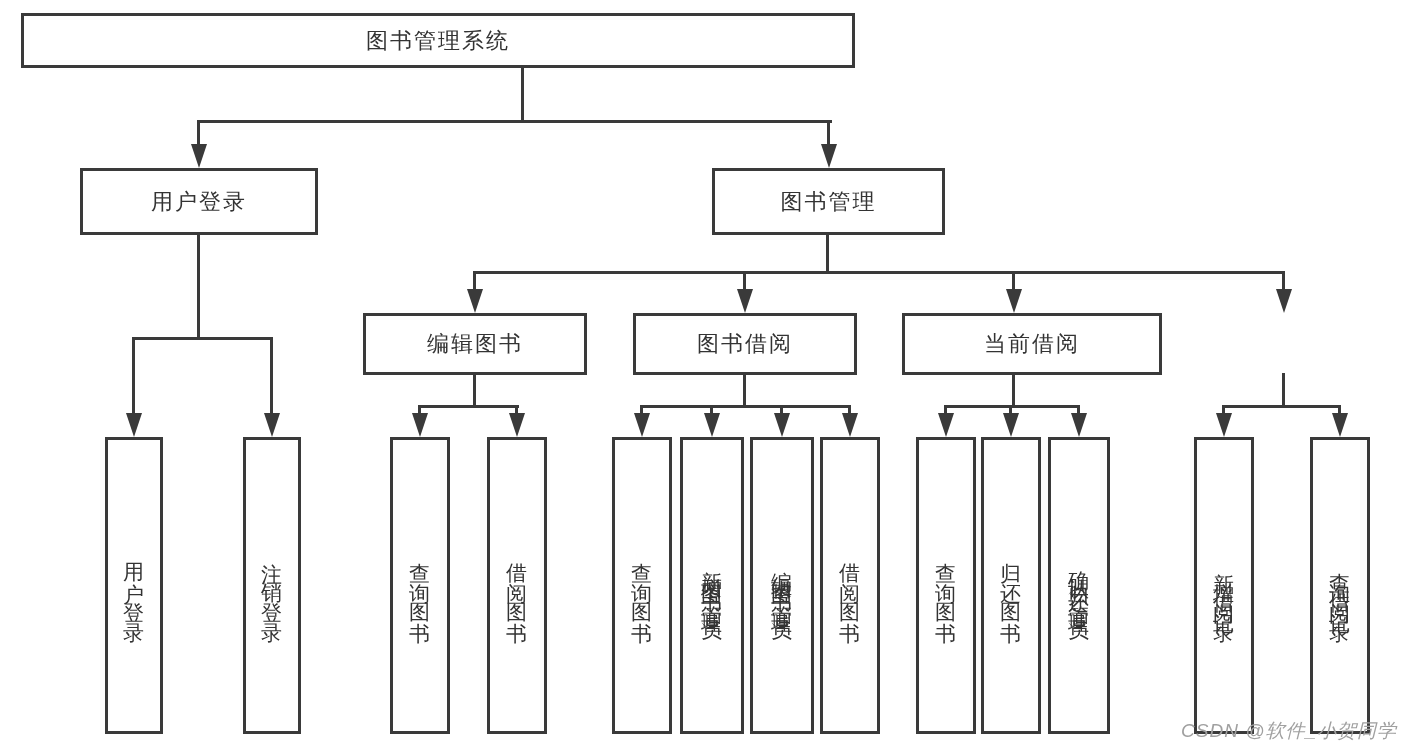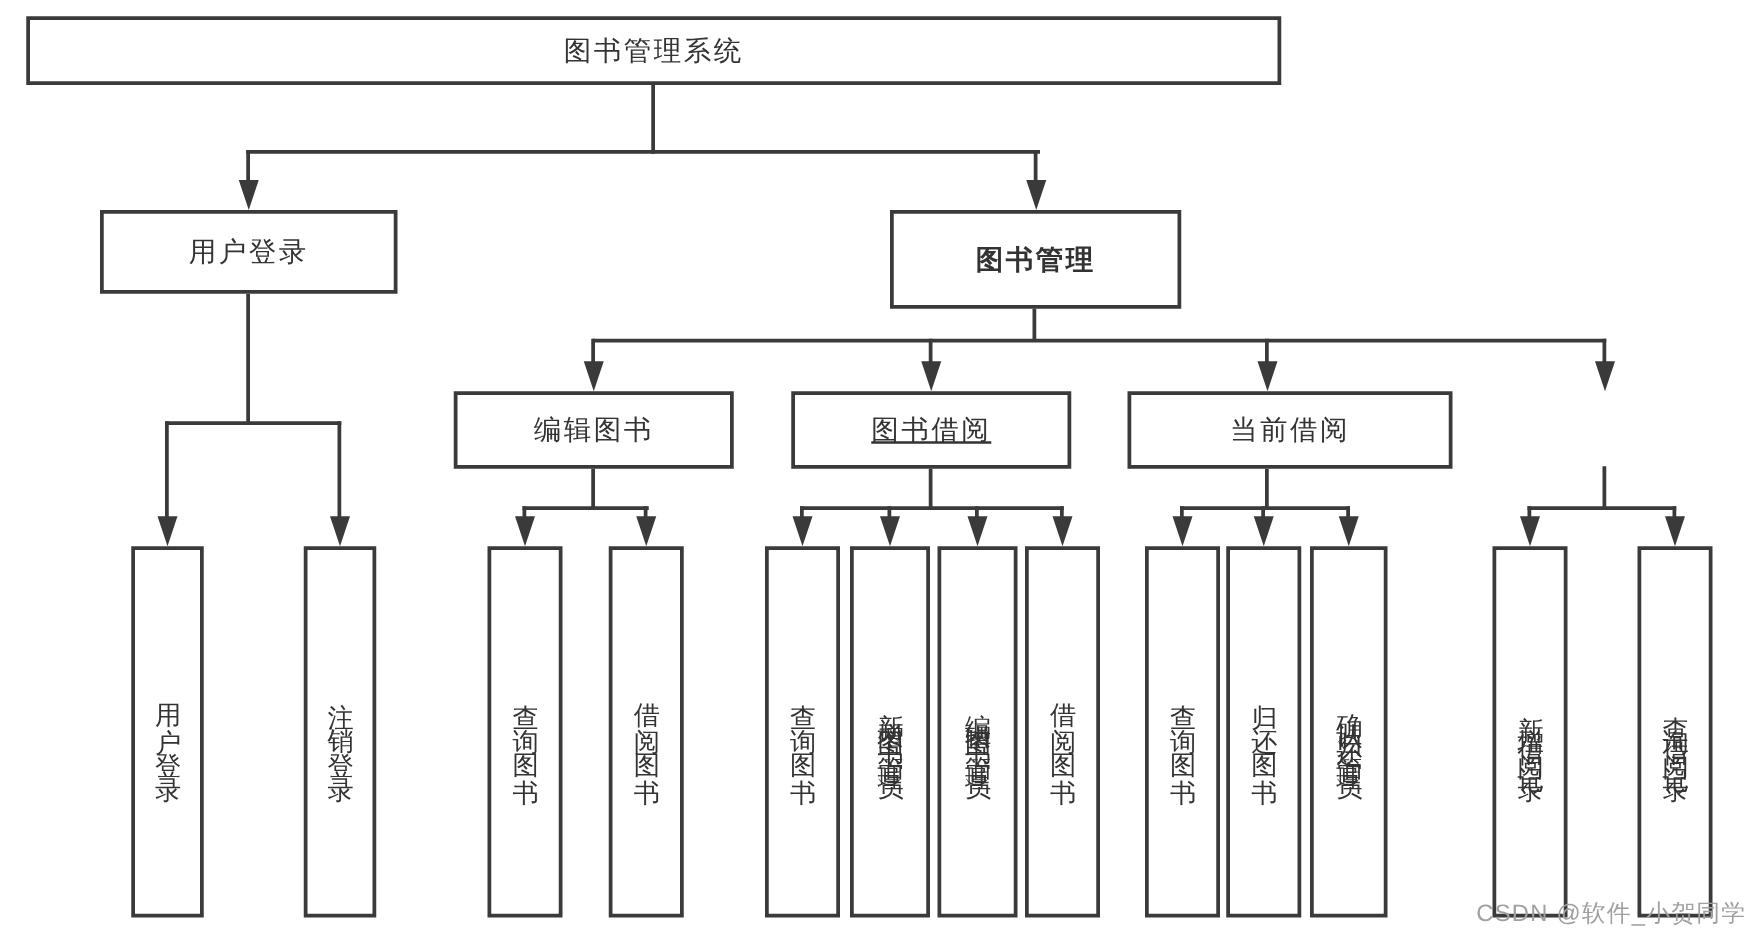--- a/index.html
+++ b/index.html
@@ -56,20 +56,21 @@
     border-top:24px solid var(--line);
     z-index:1;
   }
   .watermark{
     position:absolute;
     right:8px;bottom:3px;
     color:var(--watermark);
     font-size:19px;
     letter-spacing:1px;
     z-index:3;
+    font-style:italic;
   }
 </style>
 </head>
 <body>
 
 <div id="stage">
 
   <div class="vline" style="left:521px;top:66px;width:3px;height:57px;"></div>
   <div class="hline" style="left:197px;top:120px;width:635px;height:3px;"></div>
   <div class="vline" style="left:197px;top:120px;width:3px;height:27px;"></div>
@@ -122,35 +123,35 @@
   <div class="vline" style="left:1077px;top:405px;width:3px;height:11px;"></div>
   <div class="ah" style="left:1071px;top:413px;"></div>
 
   <div class="vline" style="left:1282px;top:373px;width:3px;height:34px;"></div>
   <div class="hline" style="left:1222px;top:405px;width:119px;height:3px;"></div>
   <div class="vline" style="left:1222px;top:405px;width:3px;height:11px;"></div>
   <div class="ah" style="left:1216px;top:413px;"></div>
   <div class="vline" style="left:1338px;top:405px;width:3px;height:11px;"></div>
   <div class="ah" style="left:1332px;top:413px;"></div>
 
-  <div class="box" style="left:21px;top:13px;width:1004px;height:55px;text-align:center;">
+  <div class="box" style="left:21px;top:13px;width:834px;height:55px;text-align:center;">
     <span>图书管理系统</span>
   </div>
 
   <div class="box" style="left:80px;top:168px;width:238px;height:67px;">
     <span>用户登录</span>
   </div>
-  <div class="box" style="left:712px;top:168px;width:233px;height:79px;font-weight:bold;">
+  <div class="box" style="left:712px;top:168px;width:233px;height:67px;">
     <span>图书管理</span>
   </div>
 
   <div class="box" style="left:363px;top:313px;width:224px;height:62px;">
     <span>编辑图书</span>
   </div>
-  <div class="box" style="left:633px;top:313px;width:224px;height:62px;text-decoration:underline;">
+  <div class="box" style="left:633px;top:313px;width:224px;height:62px;">
     <span>图书借阅</span>
   </div>
   <div class="box" style="left:902px;top:313px;width:260px;height:62px;">
     <span>当前借阅</span>
   </div>
 
   <div class="vbox" style="left:105px;top:437px;width:58px;height:297px;">
     <span class="vlabel ls-wide">用户登录</span>
   </div>
   <div class="vbox" style="left:243px;top:437px;width:58px;height:297px;">

